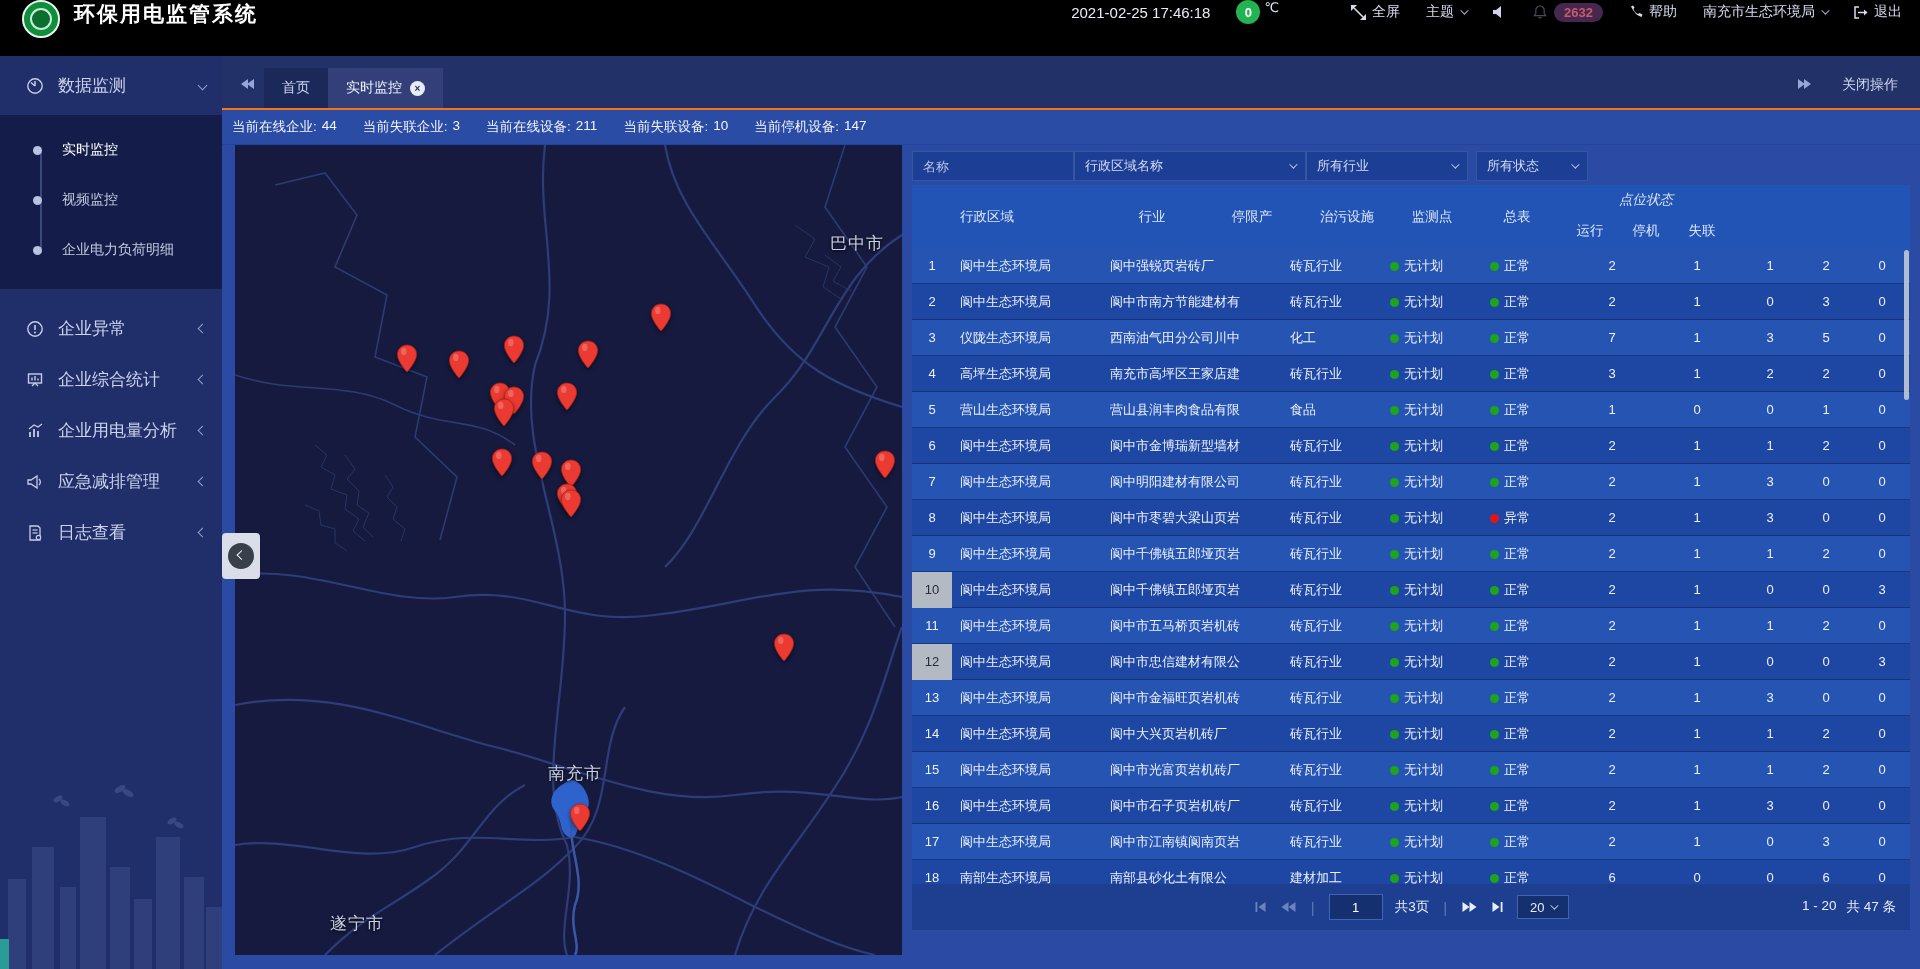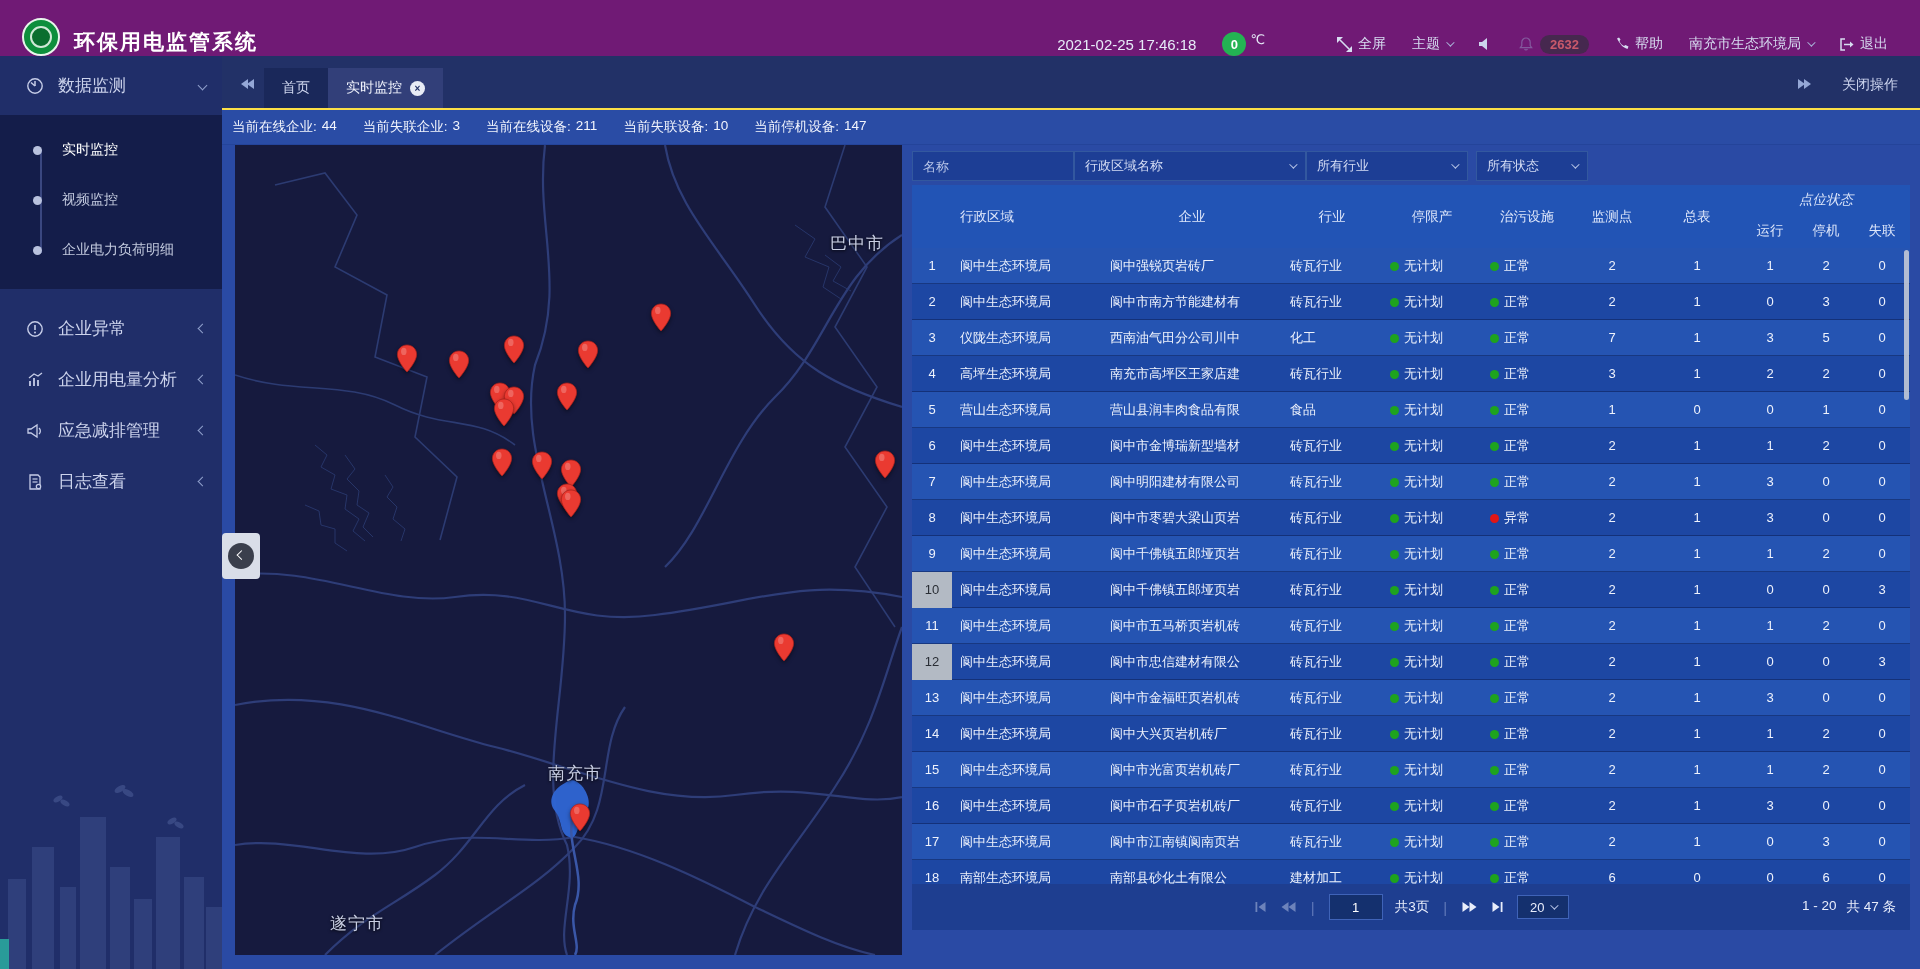--- a/index.html
+++ b/index.html
@@ -1,21 +1,21 @@
 <!DOCTYPE html>
 <html><head>
 <meta charset="utf-8">
 <style>
   * { margin:0; padding:0; box-sizing:border-box; }
   html,body { width:1920px; height:969px; overflow:hidden; background:#10194a;
     font-family:"Liberation Sans","DejaVu Sans",sans-serif; }
   body { position:relative; color:#e8edfb; }
 
   
-  .header { height:56px; background:#701a75; display:flex; align-items:flex-end; padding:0 32px 0 22px; }
+  .header { height:56px; background:#000000; display:flex; align-items:flex-start; padding:0 18px 0 22px; }
   .logo { width:38px; height:38px; border-radius:50%; background:#0d8f3c; border:2px solid #e8f6ec;
     display:flex; align-items:center; justify-content:center; margin-right:14px; }
   .logo-inner { width:22px; height:22px; border-radius:50%; background:#0a6e2f; border:2px solid #cfe9d6; }
   .app-title { font-size:21px; font-weight:bold; color:#ffffff; letter-spacing:2px; }
   .header-right { margin-left:auto; display:flex; align-items:center; gap:26px; font-size:14px; color:#d7ddf1; }
   .h-datetime { font-size:15px; color:#e6ebf8; }
   .temp-wrap { display:flex; align-items:flex-start; gap:4px; margin-right:46px; }
   .temp-circle { width:24px; height:24px; border-radius:50%; background:#23b353; color:#fff; font-size:13px;
     display:flex; align-items:center; justify-content:center; font-weight:bold; }
   .temp-unit { font-size:13px; color:#e6ebf8; }
@@ -45,21 +45,21 @@
   .submenu-item .bullet { width:9px; height:9px; border-radius:50%; background:#b9c2de; z-index:1; }
   .submenu-item.active { color:#ffffff; }
   .icon18 { width:18px; height:18px; flex:0 0 18px; }
   .skyline { position:absolute; left:0; bottom:0; width:222px; height:210px; pointer-events:none; }
   .teal-sliver { position:absolute; left:0; bottom:0; width:9px; height:30px; background:#2aa79e; opacity:.9; }
 
   
   .main { flex:1; position:relative; background:#2a4aa4; display:flex; flex-direction:column; }
 
   .tabbar { height:54px; background:#223167; display:flex; align-items:flex-end; padding:0 16px 0 10px;
-    border-bottom:2px solid #fde047; }
+    border-bottom:2px solid #f97316; }
   .tab-arrow { color:#94a7d6; padding:0 8px 14px 8px; cursor:pointer; }
   .tab { height:40px; padding:0 18px; display:flex; align-items:center; gap:8px; font-size:14px;
     color:#cfd6ee; cursor:pointer; }
   .tab.home { background:#1a285a; }
   .tab.active { background:#323f79; color:#eef1fb; }
   .tab-close { width:15px; height:15px; border-radius:50%; background:#e8ecf6; color:#223167;
     font-size:10px; font-weight:bold; display:flex; align-items:center; justify-content:center; cursor:pointer; }
   .tabbar-spacer { flex:1; }
   .close-ops { color:#cdd5ef; font-size:14px; padding:0 6px 14px 22px; cursor:pointer; }
 
@@ -220,20 +220,32 @@
       </div>
     </div>
     <div style="height:14px"></div>
     <div class="menu-item">
       <svg class="icon18" viewBox="0 0 18 18">
         <circle cx="9" cy="9" r="7.2" fill="none" stroke="#c6cde8" stroke-width="1.4"></circle>
         <line x1="9" y1="5" x2="9" y2="10" stroke="#c6cde8" stroke-width="1.6"></line>
         <circle cx="9" cy="12.6" r="1" fill="#c6cde8"></circle>
       </svg>
       <span class="mi-label">企业异常</span>
+      <span class="chev closed"></span>
+    </div>
+    <div class="menu-item">
+      <svg class="icon18" viewBox="0 0 18 18">
+        <rect x="2.5" y="3" width="13" height="9" fill="none" stroke="#c6cde8" stroke-width="1.4"></rect>
+        <line x1="6" y1="9.5" x2="6" y2="6.5" stroke="#c6cde8" stroke-width="1.4"></line>
+        <line x1="9" y1="9.5" x2="9" y2="5" stroke="#c6cde8" stroke-width="1.4"></line>
+        <line x1="12" y1="9.5" x2="12" y2="7.5" stroke="#c6cde8" stroke-width="1.4"></line>
+        <line x1="6" y1="15" x2="9" y2="12" stroke="#c6cde8" stroke-width="1.2"></line>
+        <line x1="12" y1="15" x2="9" y2="12" stroke="#c6cde8" stroke-width="1.2"></line>
+      </svg>
+      <span class="mi-label">企业综合统计</span>
       <span class="chev closed"></span>
     </div>
     <div class="menu-item">
       <svg class="icon18" viewBox="0 0 18 18">
         <line x1="4" y1="15" x2="4" y2="10" stroke="#c6cde8" stroke-width="1.8"></line>
         <line x1="8" y1="15" x2="8" y2="7" stroke="#c6cde8" stroke-width="1.8"></line>
         <line x1="12" y1="15" x2="12" y2="9" stroke="#c6cde8" stroke-width="1.8"></line>
         <polyline points="3,7 8,3 12,5 16,2" fill="none" stroke="#c6cde8" stroke-width="1.3"></polyline>
       </svg>
       <span class="mi-label">企业用电量分析</span>
@@ -453,21 +465,20 @@
           </div>
           <div class="f-box f-select f-status">
             <span>所有状态</span>
             <span class="caret-down"></span>
           </div>
         </div>
 
         <div class="thead">
           <div class="hc center w-num"></div>
           <div class="hc left w-region">行政区域</div>
-          <div class="hc center w-company">企业</div>
           <div class="hc center w-industry">行业</div>
           <div class="hc center w-limit">停限产</div>
           <div class="hc center w-facility">治污设施</div>
           <div class="hc center w-points">监测点</div>
           <div class="hc center w-meters">总表</div>
           <div class="pg-group w-group">
             <div class="pg-title">点位状态</div>
             <div class="pg-subs">
               <div class="hc">运行</div>
               <div class="hc">停机</div>

